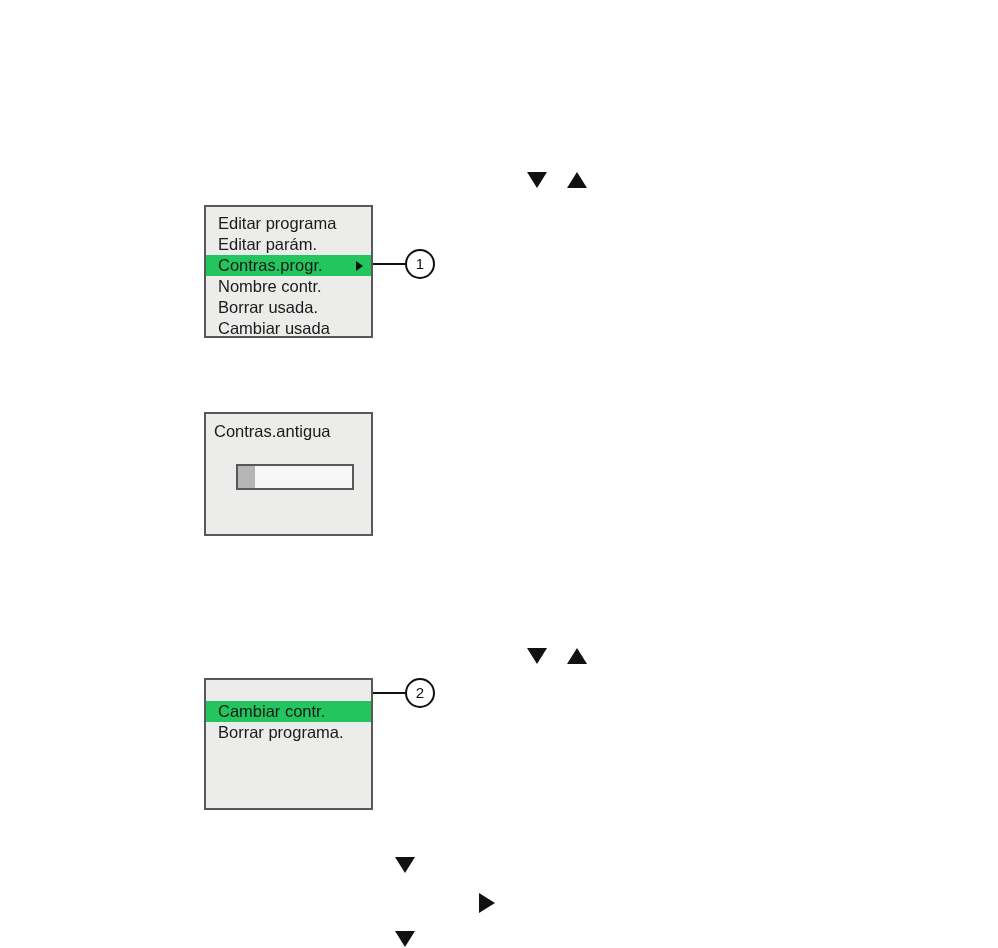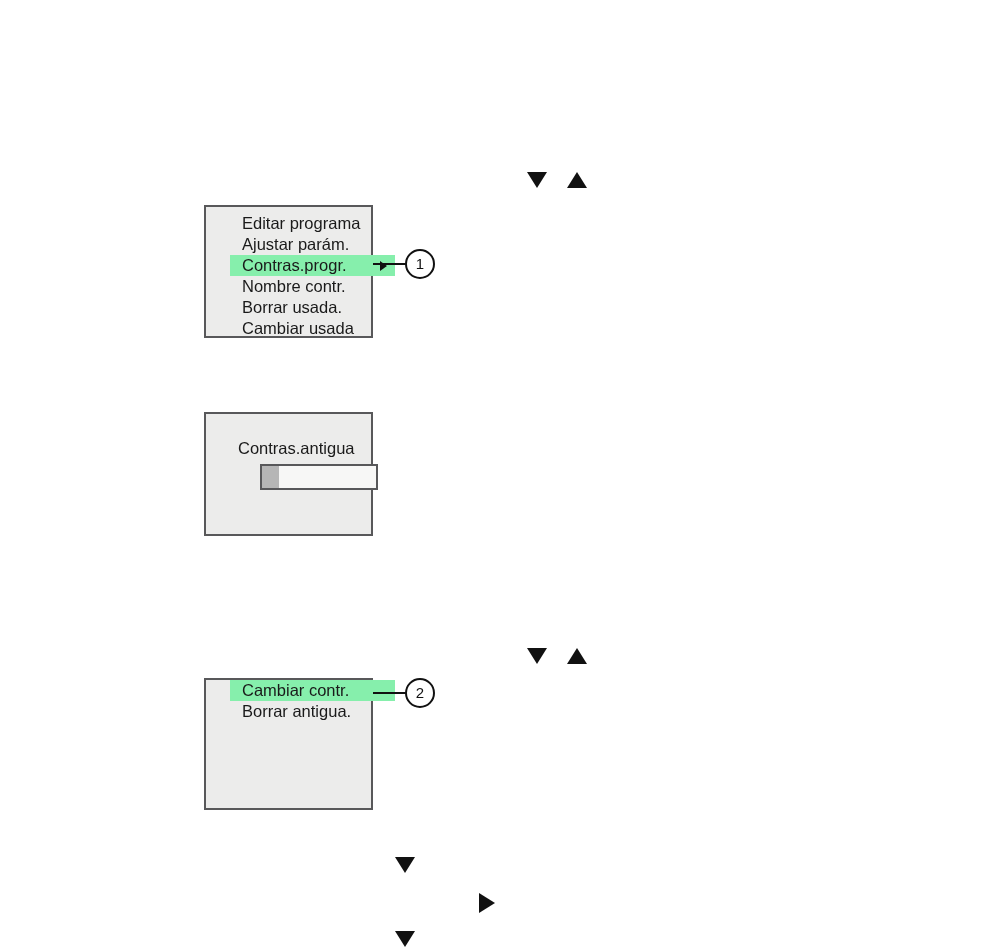--- a/index.html
+++ b/index.html
@@ -24,34 +24,33 @@
     position: absolute;
     background: #ececeb;
     border: 2px solid #58585a;
     box-sizing: border-box;
   }
   .lcd-inner {
     position: relative;
     width: 100%;
     height: 100%;
     overflow: hidden;
-    margin-left: 24px;
   }
   .menu-row {
     position: relative;
     height: 21px;
     line-height: 21px;
     font-size: 16.5px;
     padding-left: 12px;
     white-space: nowrap;
     color: #1a1a1a;
     box-sizing: border-box;
   }
   .menu-row.selected {
-    background: #86efac;
+    background: #22c55e;
   }
   .row-arrow {
     position: absolute;
     right: 8px;
     top: 50%;
     transform: translateY(-50%);
     width: 0;
     height: 0;
     border-top: 5px solid transparent;
     border-bottom: 5px solid transparent;
@@ -72,21 +71,21 @@
   
   #panel-old-password {
     left: 204px;
     top: 412px;
     width: 169px;
     height: 124px;
   }
   .lcd-title {
     font-size: 16.5px;
     line-height: 21px;
-    padding: 24px 0 0 8px;
+    padding: 7px 0 0 8px;
     white-space: nowrap;
   }
   .pw-field {
     position: absolute;
     left: 30px;
     top: 50px;
     width: 118px;
     height: 26px;
     border: 2px solid #58585a;
     background: #f7f7f6;
@@ -102,21 +101,21 @@
   }
 
   
   #panel-password-actions {
     left: 204px;
     top: 678px;
     width: 169px;
     height: 132px;
   }
   #panel-password-actions .rows {
-    padding-top: 0;
+    padding-top: 21px;
   }
 
   
   .callout {
     position: absolute;
     width: 30px;
     height: 30px;
     border: 2px solid #111111;
     border-radius: 50%;
     background: #ffffff;
@@ -162,21 +161,21 @@
   <div class="arrow down" style="left:527px; top:172px;"></div>
   <div class="arrow up" style="left:567px; top:172px;"></div>
 
   <div class="lcd" id="panel-program-menu">
     <div class="lcd-inner">
       <div class="rows">
         <div class="menu-row">
           <span>Editar programa</span>
         </div>
         <div class="menu-row">
-          <span>Ajustar parám.</span>
+          <span>Editar parám.</span>
         </div>
         <div class="menu-row selected">
           <span>Contras.progr.</span>
           <span class="row-arrow"></span>
         </div>
         <div class="menu-row">
           <span>Nombre contr.</span>
         </div>
         <div class="menu-row">
           <span>Borrar usada.</span>
@@ -205,21 +204,21 @@
   <div class="arrow down" style="left:527px; top:648px;"></div>
   <div class="arrow up" style="left:567px; top:648px;"></div>
 
   <div class="lcd" id="panel-password-actions">
     <div class="lcd-inner">
       <div class="rows">
         <div class="menu-row selected">
           <span>Cambiar contr.</span>
         </div>
         <div class="menu-row">
-          <span>Borrar antigua.</span>
+          <span>Borrar programa.</span>
         </div>
       </div>
     </div>
   </div>
 
   <div class="leader" style="left:373px; top:692px; width:34px;"></div>
   <div class="callout" style="left:405px; top:678px;">
     <span>2</span>
   </div>
 

